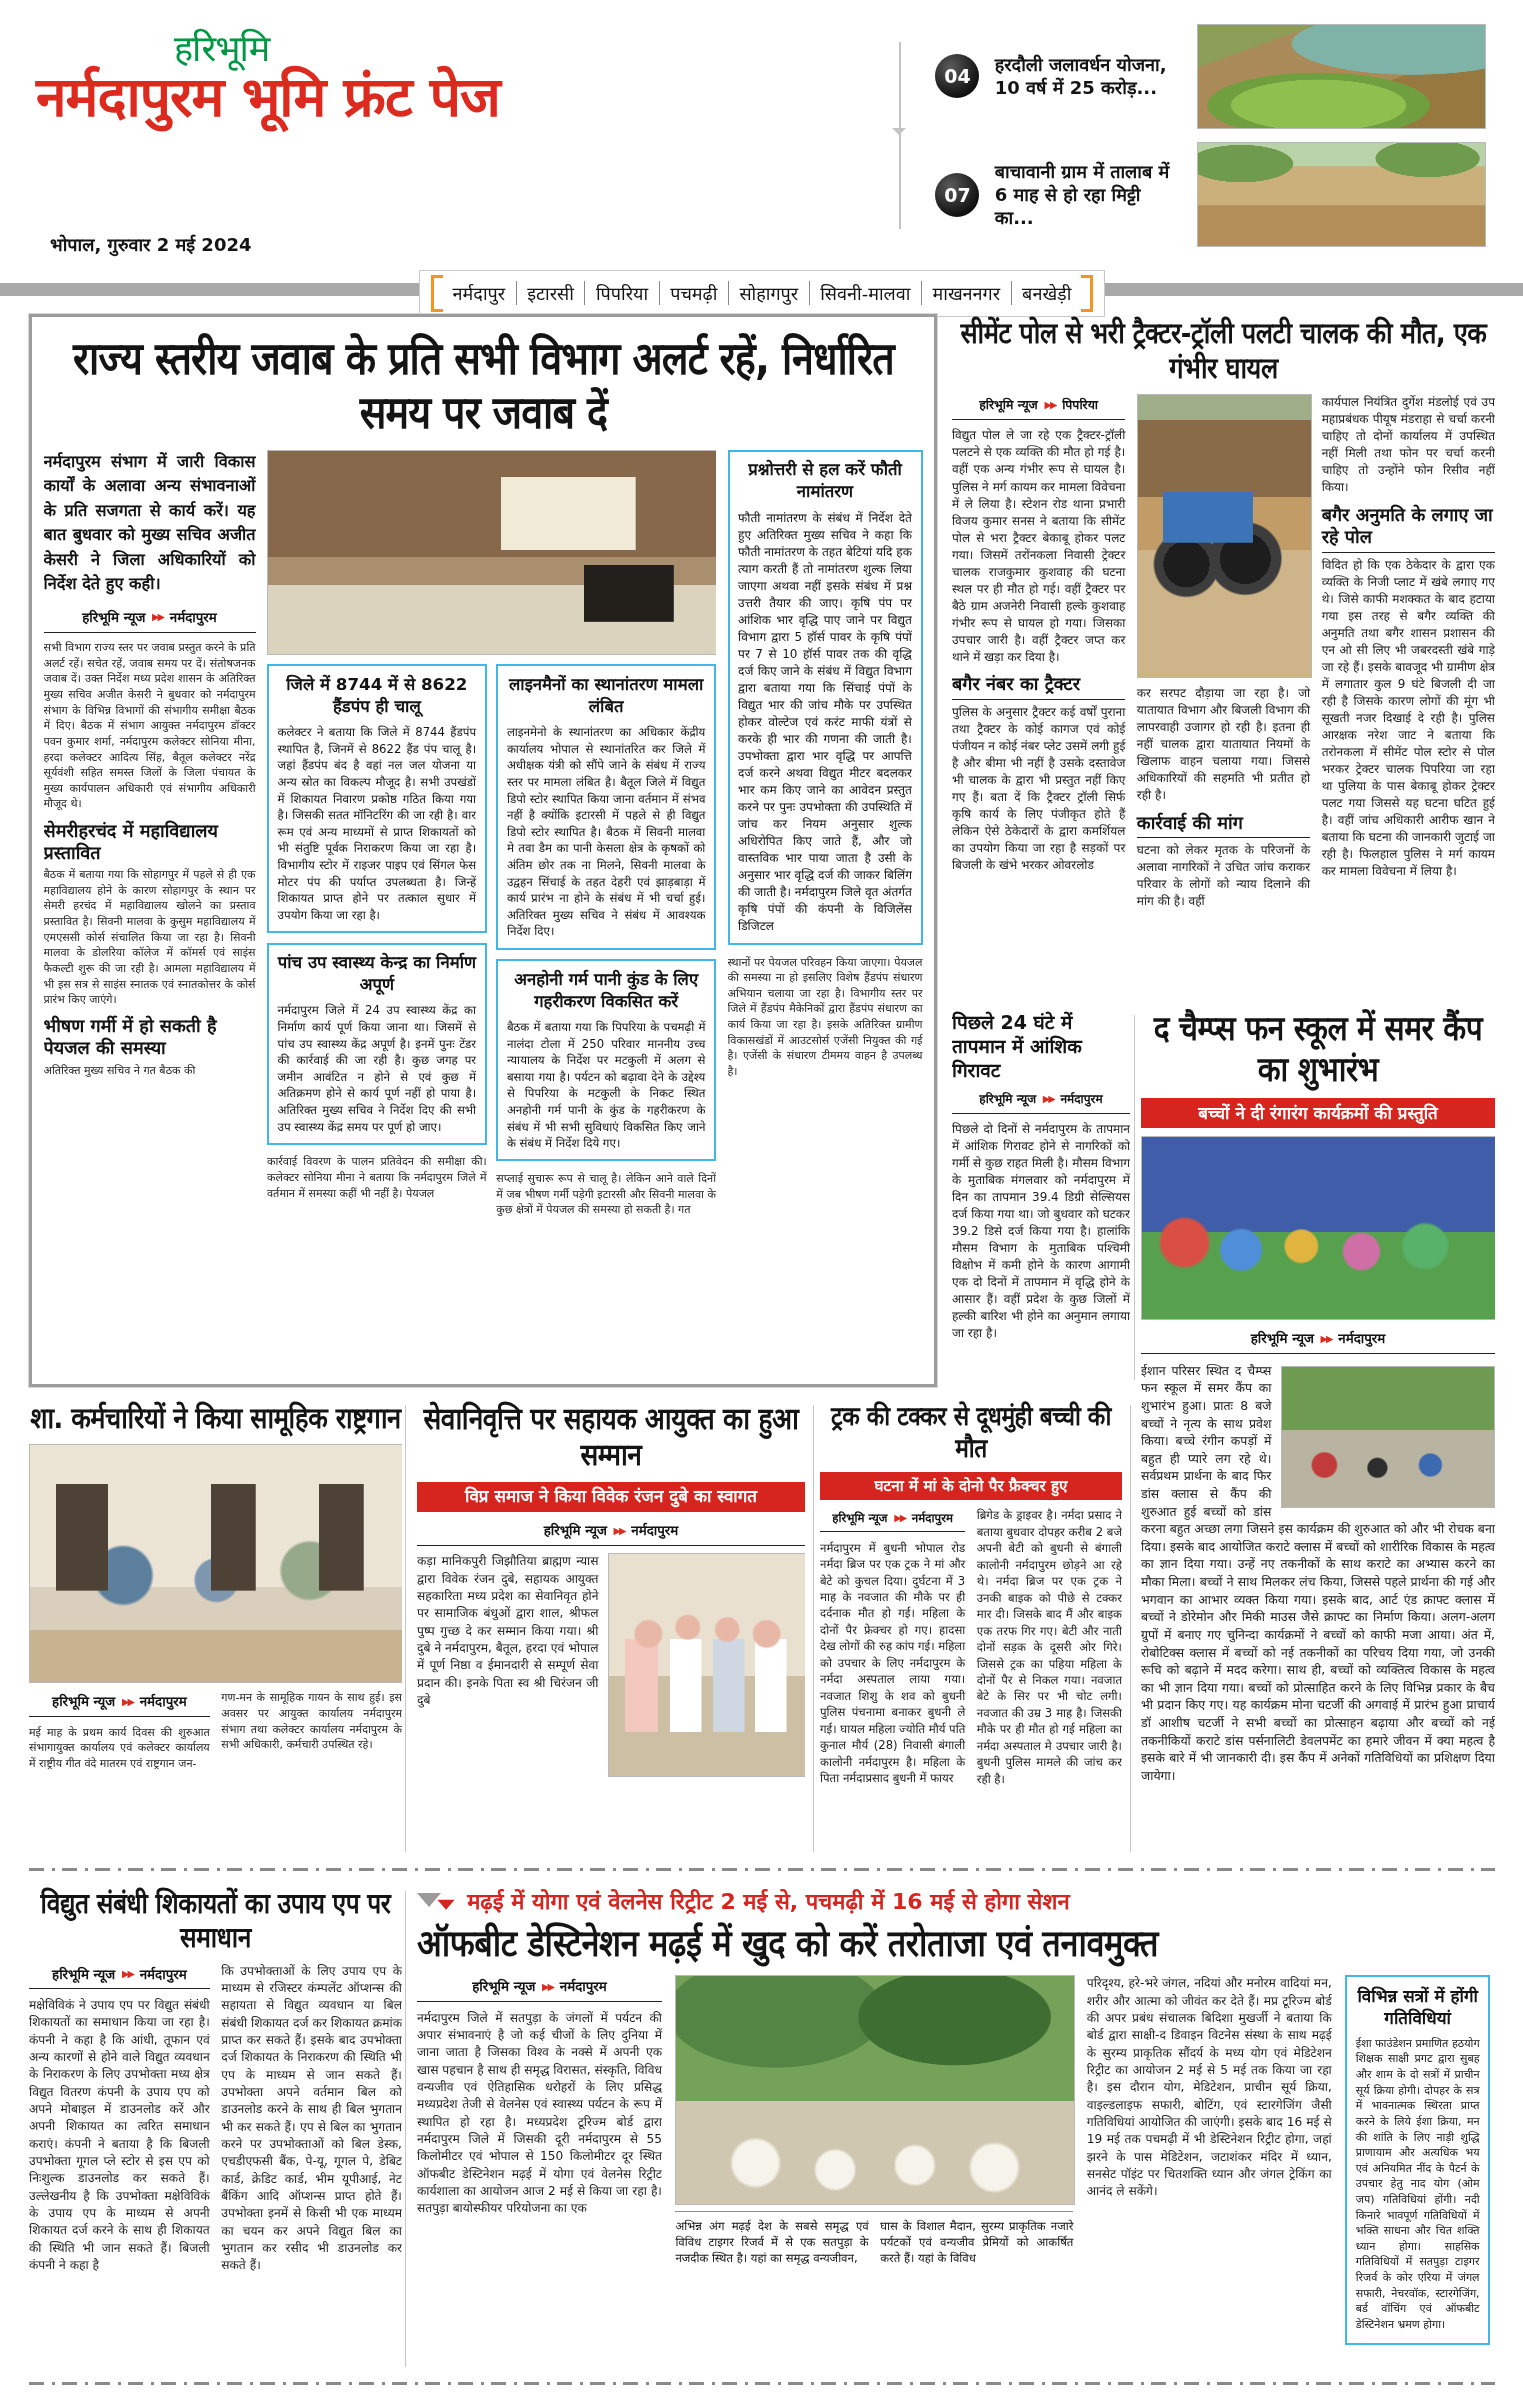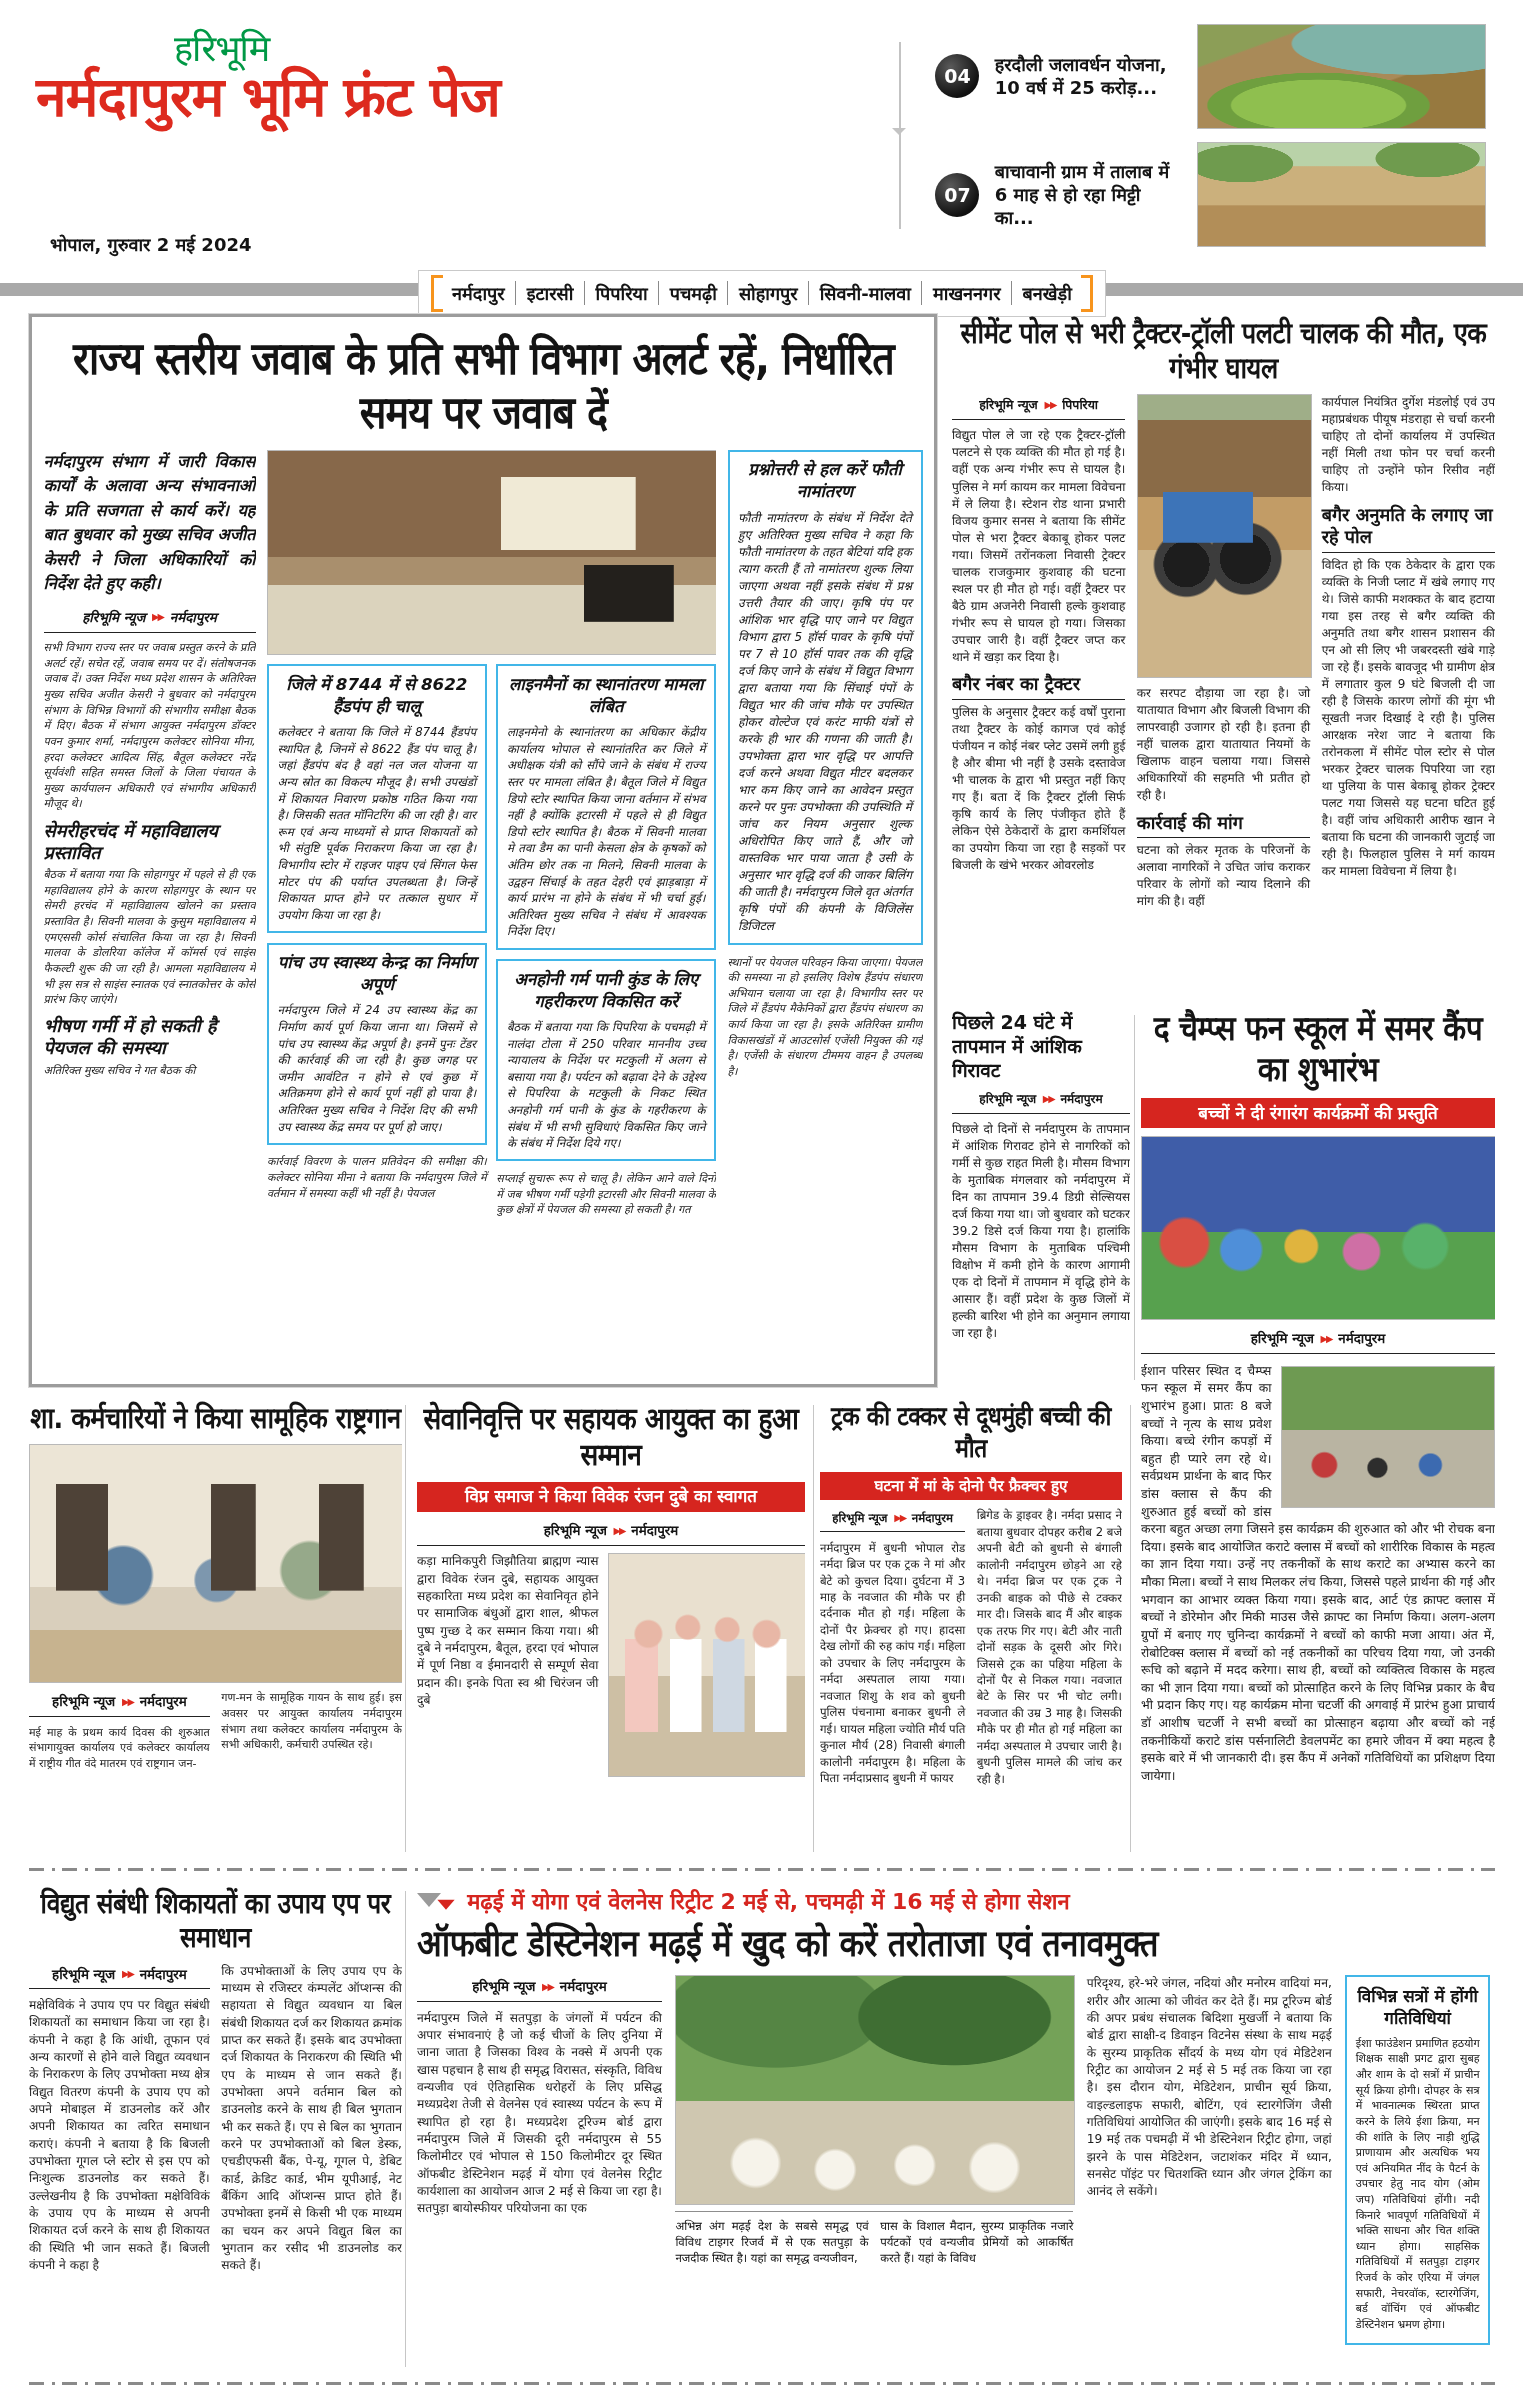--- a/index.html
+++ b/index.html
@@ -40,26 +40,26 @@
         display:flex;align-items:center;justify-content:center;background:radial-gradient(circle at 35% 30%,#5a5a5a,#101010 72%);}
   .ptext{width:187px;font-size:18px;font-weight:700;line-height:1.28;}
   .pthumb{width:287px;height:103px;}
   .navwrap{position:absolute;top:270px;left:0;width:1524px;height:42px;}
   .navbg{position:absolute;top:13.4px;left:0;right:0;height:12.4px;background:#a9a9a9;}
   .navbox{position:relative;margin:0 auto;width:max-content;background:#fff;border:1px solid #c9c9c9;
           padding:3.8px 11.5px;display:flex;align-items:center;}
   .brk{width:8.6px;height:31px;border:3.3px solid #f7941d;}
   .brkl{border-right:none;margin-right:9.6px;}
   .brkr{border-left:none;margin-left:9.6px;}
-  .nav-item{font-size:18px;font-weight:700;white-space:nowrap;}
+  .nav-item{font-size:18px;font-weight:400;white-space:nowrap;}
   .nav-item + .nav-item{border-left:1.5px solid #8a8a8a;padding-left:10.5px;margin-left:10.5px;}
   
   .lead-art{left:29px;top:314px;width:908px;height:1073px;border:3.3px solid #9c9c9c;outline:1px solid #d6d6d6;
             padding:9.6px 11.5px;box-sizing:border-box;}
-  .lead-grid{display:grid;grid-template-columns:212px 1fr 195px;column-gap:11.5px;margin-top:6px;height:834px;overflow:hidden;font-style:italic;}
+  .lead-grid{display:grid;grid-template-columns:212px 1fr 195px;column-gap:11.5px;margin-top:6px;height:834px;overflow:hidden;}
   .lead-grid .col{overflow:hidden;}
   .ph-meeting{width:100%;height:203px;margin-bottom:9.6px;background:
     linear-gradient(#f0ead6,#f0ead6) 74% 20%/30% 36% no-repeat,
     linear-gradient(#23201c,#23201c) 88% 78%/20% 28% no-repeat,
     linear-gradient(#dbd3bd,#dbd3bd) 0% 100%/100% 34% no-repeat,
     linear-gradient(180deg,#87684a 0 52%,#a98f6d 52% 66%,#c9bda1 66%);}
   .midgrid{display:grid;grid-template-columns:1fr 1fr;column-gap:9.6px;}
   .tallbox p{font-size:12px;}
   
   .tractor-art{left:952px;top:314px;width:543px;height:684px;}

